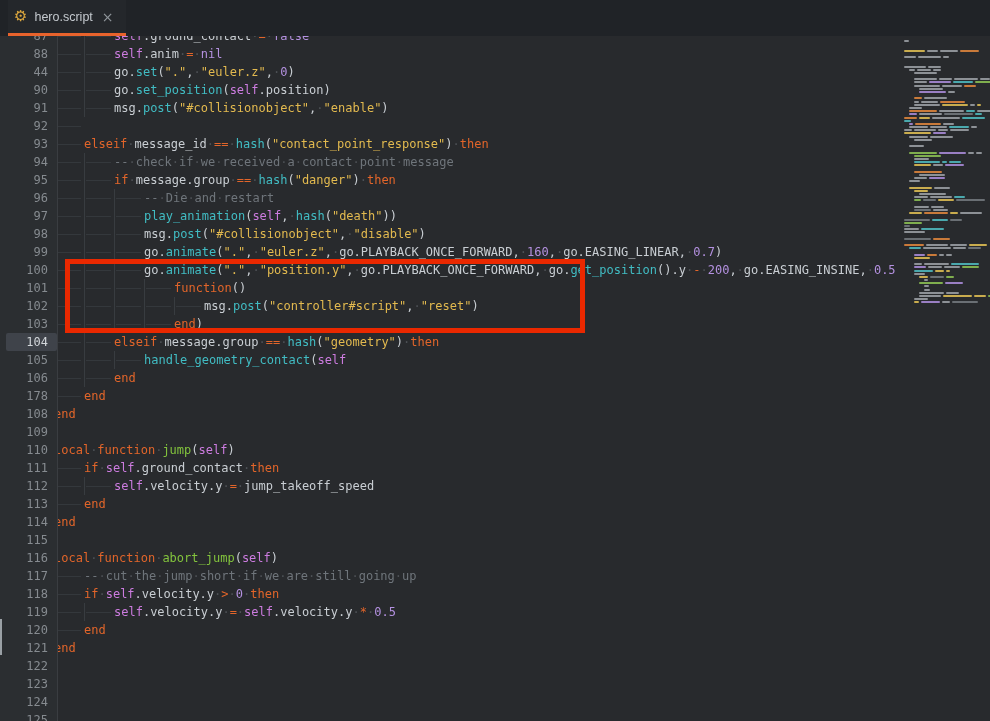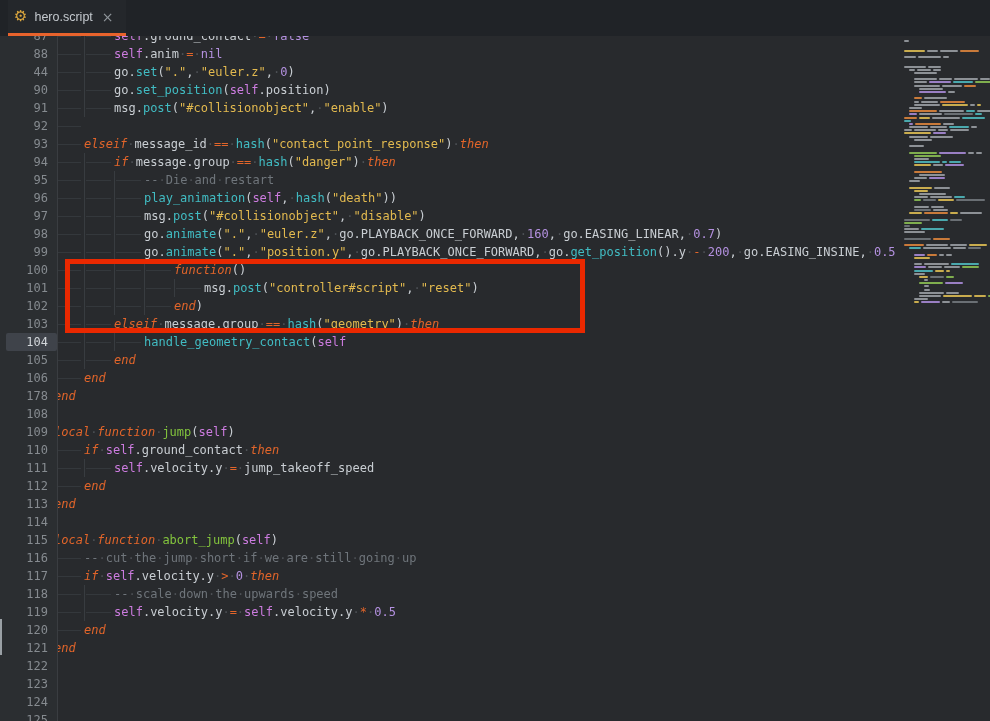--- a/index.html
+++ b/index.html
@@ -30,21 +30,21 @@
     color:#c9ced3;display:flex;align-items:stretch;padding-left:54px;
   }
   .tabseg{position:relative;width:30px;flex:0 0 30px;}
   .tabseg::before{ 
     content:"";position:absolute;left:2px;right:3px;top:9px;height:1px;background:#34383c;
   }
   .tabseg.g::after{ 
     content:"";position:absolute;left:0;top:0;bottom:0;width:1px;background:#383c40;
   }
   .tok{white-space:pre;}
-  .t-p{color:#c9ced3;} .t-k{color:#e2652a;font-style:italic;} .t-o{color:#e2652a;}
+  .t-p{color:#c9ced3;} .t-k{color:#e2652a;} .t-o{color:#e2652a;}
   .t-f{color:#41bcc3;} .t-d{color:#83c43d;} .t-s{color:#cd7ce0;}
   .t-n{color:#b491e0;} .t-str{color:#e3ba4f;} .t-c{color:#6f757b;}
   .sp{color:#4d5156;}
   
   .gutter{
     position:absolute;left:0;top:27px;bottom:-18px;width:57px;z-index:10;
     background:#2b2e31;border-right:1px solid #3a3d41;
   }
   .lnum{
     height:18px;line-height:18px;font-size:12px;color:#868b90;
@@ -74,20 +74,21 @@
 <div class="editor">
 
   <div class="code-scroll" id="code-area">
       <div class="code-row"><span class="tabseg"></span><span class="tabseg g"></span><span class="tok t-s">self</span><span class="tok t-p">.ground_contact<span class="sp">·</span></span><span class="tok t-o">=</span><span class="tok t-p"><span class="sp">·</span></span><span class="tok t-n">false</span></div>
       <div class="code-row"><span class="tabseg"></span><span class="tabseg g"></span><span class="tok t-s">self</span><span class="tok t-p">.anim<span class="sp">·</span></span><span class="tok t-o">=</span><span class="tok t-p"><span class="sp">·</span></span><span class="tok t-n">nil</span></div>
       <div class="code-row"><span class="tabseg"></span><span class="tabseg g"></span><span class="tok t-p">go.</span><span class="tok t-f">set</span><span class="tok t-p">(</span><span class="tok t-str">"."</span><span class="tok t-p">,<span class="sp">·</span></span><span class="tok t-str">"euler.z"</span><span class="tok t-p">,<span class="sp">·</span></span><span class="tok t-n">0</span><span class="tok t-p">)</span></div>
       <div class="code-row"><span class="tabseg"></span><span class="tabseg g"></span><span class="tok t-p">go.</span><span class="tok t-f">set_position</span><span class="tok t-p">(</span><span class="tok t-s">self</span><span class="tok t-p">.position)</span></div>
       <div class="code-row"><span class="tabseg"></span><span class="tabseg g"></span><span class="tok t-p">msg.</span><span class="tok t-f">post</span><span class="tok t-p">(</span><span class="tok t-str">"#collisionobject"</span><span class="tok t-p">,<span class="sp">·</span></span><span class="tok t-str">"enable"</span><span class="tok t-p">)</span></div>
       <div class="code-row"><span class="tabseg"></span></div>
       <div class="code-row"><span class="tabseg"></span><span class="tok t-k">elseif</span><span class="tok t-p"><span class="sp">·</span>message_id<span class="sp">·</span></span><span class="tok t-o">==</span><span class="tok t-p"><span class="sp">·</span></span><span class="tok t-f">hash</span><span class="tok t-p">(</span><span class="tok t-str">"contact_point_response"</span><span class="tok t-p">)<span class="sp">·</span></span><span class="tok t-k">then</span></div>
+      <div class="code-row"><span class="tabseg"></span><span class="tabseg g"></span><span class="tok t-c">--<span class="sp">·</span>check<span class="sp">·</span>if<span class="sp">·</span>we<span class="sp">·</span>received<span class="sp">·</span>a<span class="sp">·</span>contact<span class="sp">·</span>point<span class="sp">·</span>message</span></div>
       <div class="code-row"><span class="tabseg"></span><span class="tabseg g"></span><span class="tok t-k">if</span><span class="tok t-p"><span class="sp">·</span>message.group<span class="sp">·</span></span><span class="tok t-o">==</span><span class="tok t-p"><span class="sp">·</span></span><span class="tok t-f">hash</span><span class="tok t-p">(</span><span class="tok t-str">"danger"</span><span class="tok t-p">)<span class="sp">·</span></span><span class="tok t-k">then</span></div>
       <div class="code-row"><span class="tabseg"></span><span class="tabseg g"></span><span class="tabseg g"></span><span class="tok t-c">--<span class="sp">·</span>Die<span class="sp">·</span>and<span class="sp">·</span>restart</span></div>
       <div class="code-row"><span class="tabseg"></span><span class="tabseg g"></span><span class="tabseg g"></span><span class="tok t-f">play_animation</span><span class="tok t-p">(</span><span class="tok t-s">self</span><span class="tok t-p">,<span class="sp">·</span></span><span class="tok t-f">hash</span><span class="tok t-p">(</span><span class="tok t-str">"death"</span><span class="tok t-p">))</span></div>
       <div class="code-row"><span class="tabseg"></span><span class="tabseg g"></span><span class="tabseg g"></span><span class="tok t-p">msg.</span><span class="tok t-f">post</span><span class="tok t-p">(</span><span class="tok t-str">"#collisionobject"</span><span class="tok t-p">,<span class="sp">·</span></span><span class="tok t-str">"disable"</span><span class="tok t-p">)</span></div>
       <div class="code-row"><span class="tabseg"></span><span class="tabseg g"></span><span class="tabseg g"></span><span class="tok t-p">go.</span><span class="tok t-f">animate</span><span class="tok t-p">(</span><span class="tok t-str">"."</span><span class="tok t-p">,<span class="sp">·</span></span><span class="tok t-str">"euler.z"</span><span class="tok t-p">,<span class="sp">·</span>go.PLAYBACK_ONCE_FORWARD,<span class="sp">·</span></span><span class="tok t-n">160</span><span class="tok t-p">,<span class="sp">·</span>go.EASING_LINEAR,<span class="sp">·</span></span><span class="tok t-n">0.7</span><span class="tok t-p">)</span></div>
       <div class="code-row"><span class="tabseg"></span><span class="tabseg g"></span><span class="tabseg g"></span><span class="tok t-p">go.</span><span class="tok t-f">animate</span><span class="tok t-p">(</span><span class="tok t-str">"."</span><span class="tok t-p">,<span class="sp">·</span></span><span class="tok t-str">"position.y"</span><span class="tok t-p">,<span class="sp">·</span>go.PLAYBACK_ONCE_FORWARD,<span class="sp">·</span>go.</span><span class="tok t-f">get_position</span><span class="tok t-p">().y<span class="sp">·</span></span><span class="tok t-o">-</span><span class="tok t-p"><span class="sp">·</span></span><span class="tok t-n">200</span><span class="tok t-p">,<span class="sp">·</span>go.EASING_INSINE,<span class="sp">·</span></span><span class="tok t-n">0.5</span><span class="tok t-p">,<span class="sp">·</span></span><span class="tok t-n">0.</span></div>
       <div class="code-row"><span class="tabseg"></span><span class="tabseg g"></span><span class="tabseg g"></span><span class="tabseg g"></span><span class="tok t-k">function</span><span class="tok t-p">()</span></div>
       <div class="code-row"><span class="tabseg"></span><span class="tabseg g"></span><span class="tabseg g"></span><span class="tabseg g"></span><span class="tabseg g"></span><span class="tok t-p">msg.</span><span class="tok t-f">post</span><span class="tok t-p">(</span><span class="tok t-str">"controller#script"</span><span class="tok t-p">,<span class="sp">·</span></span><span class="tok t-str">"reset"</span><span class="tok t-p">)</span></div>
       <div class="code-row"><span class="tabseg"></span><span class="tabseg g"></span><span class="tabseg g"></span><span class="tabseg g"></span><span class="tok t-k">end</span><span class="tok t-p">)</span></div>
       <div class="code-row"><span class="tabseg"></span><span class="tabseg g"></span><span class="tok t-k">elseif</span><span class="tok t-p"><span class="sp">·</span>message.group<span class="sp">·</span></span><span class="tok t-o">==</span><span class="tok t-p"><span class="sp">·</span></span><span class="tok t-f">hash</span><span class="tok t-p">(</span><span class="tok t-str">"geometry"</span><span class="tok t-p">)<span class="sp">·</span></span><span class="tok t-k">then</span></div>
@@ -98,21 +99,20 @@
       <div class="code-row"></div>
       <div class="code-row"><span class="tok t-k">local</span><span class="tok t-p"><span class="sp">·</span></span><span class="tok t-k">function</span><span class="tok t-p"><span class="sp">·</span></span><span class="tok t-d">jump</span><span class="tok t-p">(</span><span class="tok t-s">self</span><span class="tok t-p">)</span></div>
       <div class="code-row"><span class="tabseg"></span><span class="tok t-k">if</span><span class="tok t-p"><span class="sp">·</span></span><span class="tok t-s">self</span><span class="tok t-p">.ground_contact<span class="sp">·</span></span><span class="tok t-k">then</span></div>
       <div class="code-row"><span class="tabseg"></span><span class="tabseg g"></span><span class="tok t-s">self</span><span class="tok t-p">.velocity.y<span class="sp">·</span></span><span class="tok t-o">=</span><span class="tok t-p"><span class="sp">·</span>jump_takeoff_speed</span></div>
       <div class="code-row"><span class="tabseg"></span><span class="tok t-k">end</span></div>
       <div class="code-row"><span class="tok t-k">end</span></div>
       <div class="code-row"></div>
       <div class="code-row"><span class="tok t-k">local</span><span class="tok t-p"><span class="sp">·</span></span><span class="tok t-k">function</span><span class="tok t-p"><span class="sp">·</span></span><span class="tok t-d">abort_jump</span><span class="tok t-p">(</span><span class="tok t-s">self</span><span class="tok t-p">)</span></div>
       <div class="code-row"><span class="tabseg"></span><span class="tok t-c">--<span class="sp">·</span>cut<span class="sp">·</span>the<span class="sp">·</span>jump<span class="sp">·</span>short<span class="sp">·</span>if<span class="sp">·</span>we<span class="sp">·</span>are<span class="sp">·</span>still<span class="sp">·</span>going<span class="sp">·</span>up</span></div>
       <div class="code-row"><span class="tabseg"></span><span class="tok t-k">if</span><span class="tok t-p"><span class="sp">·</span></span><span class="tok t-s">self</span><span class="tok t-p">.velocity.y<span class="sp">·</span></span><span class="tok t-o">&gt;</span><span class="tok t-p"><span class="sp">·</span></span><span class="tok t-n">0</span><span class="tok t-p"><span class="sp">·</span></span><span class="tok t-k">then</span></div>
-      <div class="code-row"><span class="tabseg"></span><span class="tabseg g"></span><span class="tok t-c">--<span class="sp">·</span>scale<span class="sp">·</span>down<span class="sp">·</span>the<span class="sp">·</span>upwards<span class="sp">·</span>speed</span></div>
       <div class="code-row"><span class="tabseg"></span><span class="tabseg g"></span><span class="tok t-s">self</span><span class="tok t-p">.velocity.y<span class="sp">·</span></span><span class="tok t-o">=</span><span class="tok t-p"><span class="sp">·</span></span><span class="tok t-s">self</span><span class="tok t-p">.velocity.y<span class="sp">·</span></span><span class="tok t-o">*</span><span class="tok t-p"><span class="sp">·</span></span><span class="tok t-n">0.5</span></div>
       <div class="code-row"><span class="tabseg"></span><span class="tok t-k">end</span></div>
       <div class="code-row"><span class="tok t-k">end</span></div>
       <div class="code-row"></div>
     </div>
 
   <div class="gutter" id="gutter">
       <div class="lnum">87</div>
       <div class="lnum">88</div>
       <div class="lnum">44</div>

